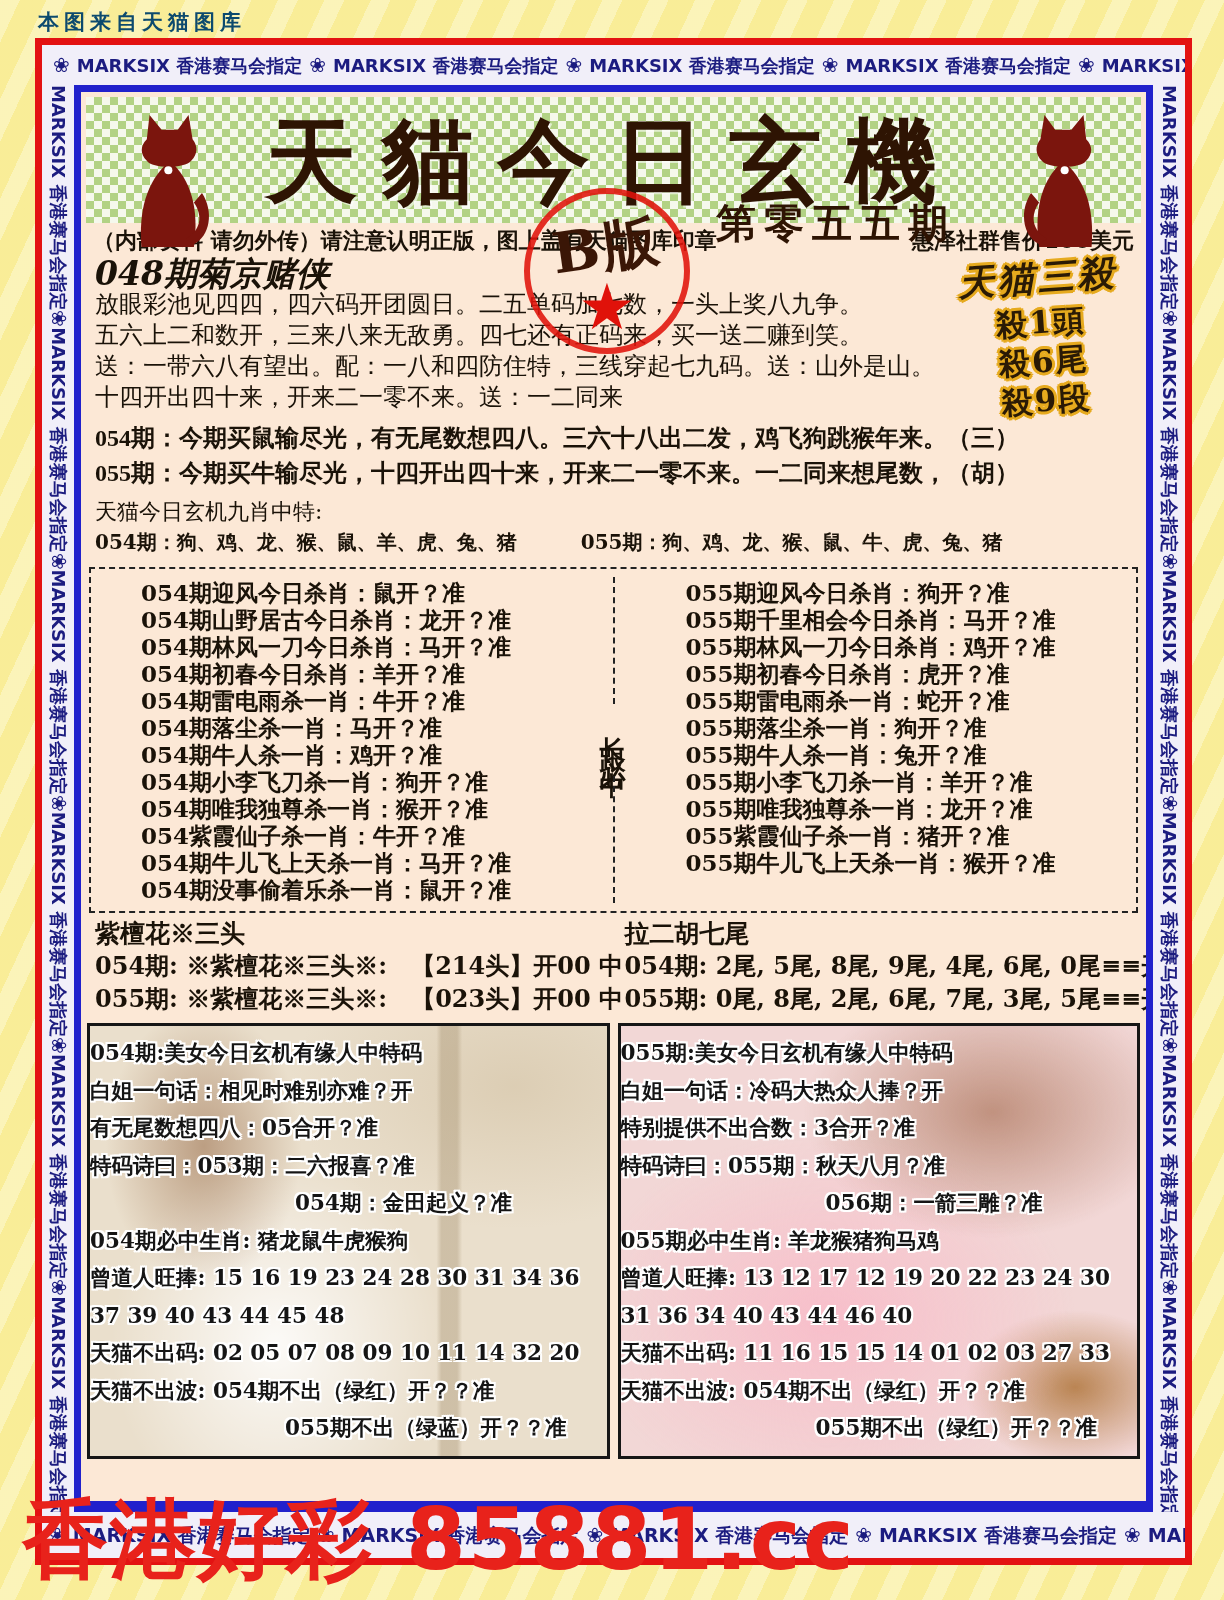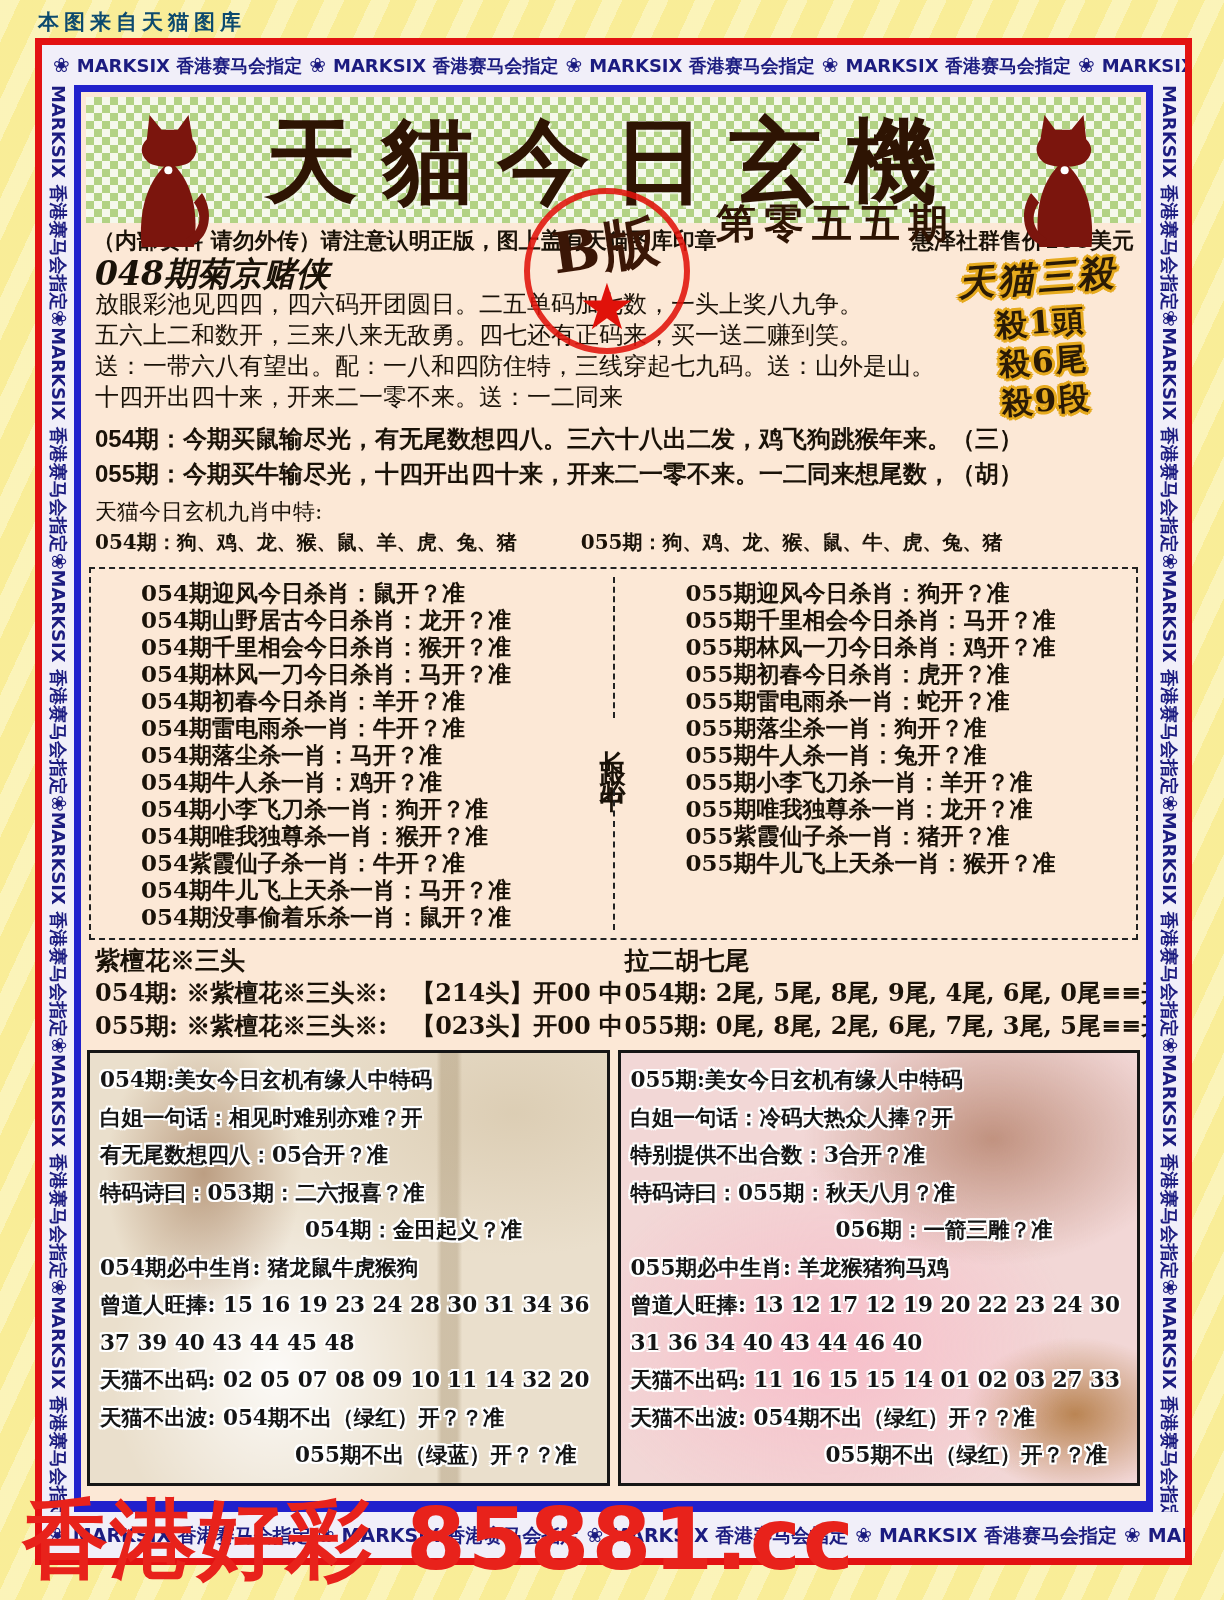--- a/index.html
+++ b/index.html
@@ -60,21 +60,21 @@
   .qiju-title{font-size:33px;font-weight:bold;line-height:30px;font-style:italic;}
   .qiju-line{font-size:24px;line-height:31px;}
   .gold{color:#2a1a05;font-weight:bold;
     text-shadow:3px 0 0 #e6aa1e,-3px 0 0 #e6aa1e,0 3px 0 #e6aa1e,0 -3px 0 #e6aa1e,
       2px 2px 0 #e6aa1e,-2px 2px 0 #e6aa1e,2px -2px 0 #e6aa1e,-2px -2px 0 #e6aa1e;}
   .sansha{position:absolute;right:24px;top:0;text-align:center;transform:rotate(-4deg);
     font-family:"DejaVu Serif",serif;z-index:2;}
   .sansha-title{font-size:36px;font-style:italic;letter-spacing:4px;}
   .sansha-row{font-size:31px;line-height:39px;letter-spacing:2px;}
   
-  .forecast{padding:8px 17px 0 14px;font-family:Liberation Sans, sans-serif;}
+  .forecast{padding:8px 17px 0 14px;font-family:Liberation Serif, serif;}
   .forecast-line{font-size:24px;line-height:35px;font-weight:600;}
   
   .jiuxiao{padding:8px 0 0 14px;font-family:"DejaVu Serif",serif;}
   .jiuxiao-title{font-size:22px;line-height:26px;}
   .jiuxiao-row{font-size:20px;font-weight:600;line-height:34px;display:flex;gap:64px;}
   
   .killbox{margin:8px 8px 0;border:2px dashed #222;position:relative;display:flex;
     padding:10px 0 8px;font-family:"DejaVu Serif",serif;}
   .kill-col{width:50%;box-sizing:border-box;}
   .kill-col-left{padding-left:50px;}
@@ -87,21 +87,21 @@
     font-weight:bold;letter-spacing:12px;padding:12px 0;}
   
   .tails{display:flex;padding:6px 0 0 14px;font-family:"DejaVu Serif",serif;}
   .tails-col{width:50%;box-sizing:border-box;}
   .tails-col + .tails-col{padding-left:4px;}
   .tails-title{font-size:25px;font-weight:bold;line-height:30px;}
   .tails-row{font-size:24px;line-height:33px;font-weight:600;white-space:nowrap;}
   
   .photos{display:flex;gap:8px;margin:8px 6px 0;}
   .photo-box{flex:1;height:436px;border:3px solid #161616;position:relative;overflow:hidden;
-    padding:8px 10px 0;box-sizing:border-box;}
+    padding:8px 0 0;box-sizing:border-box;}
   .photo-box-left{
     background:
       radial-gradient(140px 200px at 22% 28%, rgba(150,105,70,.55), transparent 70%),
       radial-gradient(230px 260px at 36% 74%, rgba(255,255,255,.85), transparent 72%),
       linear-gradient(90deg, transparent 67%, rgba(165,145,112,.4) 68%, rgba(165,145,112,.4) 71%, transparent 72%),
       radial-gradient(300px 190px at 82% 14%, rgba(214,198,170,.7), transparent 75%),
       #eadfcc;}
   .photo-box-right{
     background:
       radial-gradient(270px 180px at 72% 20%, rgba(160,100,70,.6), transparent 70%),
@@ -190,21 +190,20 @@
       <div class="jiuxiao-row">
         <span>054期：狗、鸡、龙、猴、鼠、羊、虎、兔、猪</span>
         <span>055期：狗、鸡、龙、猴、鼠、牛、虎、兔、猪</span>
       </div>
     </div>
 
     <div class="killbox">
       <div class="kill-col kill-col-left">
         <div class="kill-line">054期迎风今日杀肖：鼠开？准</div>
         <div class="kill-line">054期山野居古今日杀肖：龙开？准</div>
-        <div class="kill-line">054期千里相会今日杀肖：猴开？准</div>
         <div class="kill-line">054期林风一刀今日杀肖：马开？准</div>
         <div class="kill-line">054期初春今日杀肖：羊开？准</div>
         <div class="kill-line">054期雷电雨杀一肖：牛开？准</div>
         <div class="kill-line">054期落尘杀一肖：马开？准</div>
         <div class="kill-line">054期牛人杀一肖：鸡开？准</div>
         <div class="kill-line">054期小李飞刀杀一肖：狗开？准</div>
         <div class="kill-line">054期唯我独尊杀一肖：猴开？准</div>
         <div class="kill-line">054紫霞仙子杀一肖：牛开？准</div>
         <div class="kill-line">054期牛儿飞上天杀一肖：马开？准</div>
         <div class="kill-line">054期没事偷着乐杀一肖：鼠开？准</div>

